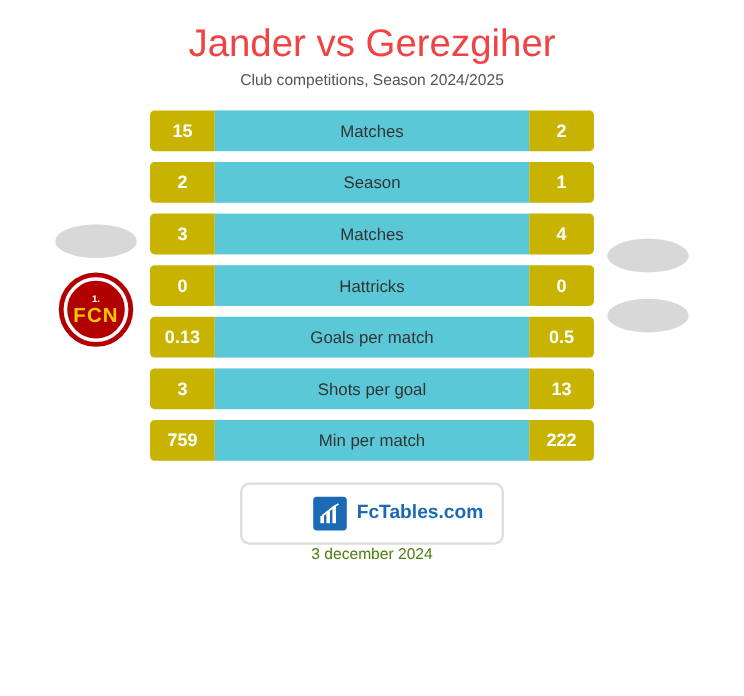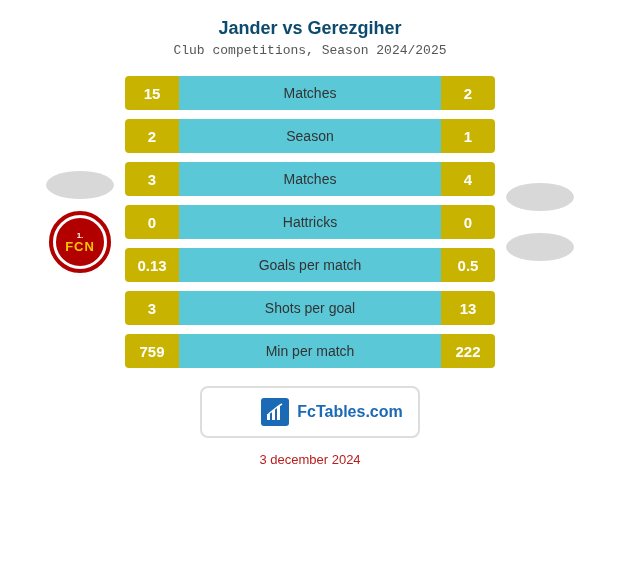--- a/index.html
+++ b/index.html
@@ -15,33 +15,32 @@
       width: 620px;
       height: 580px;
       background: #fff;
       display: flex;
       flex-direction: column;
       align-items: center;
       padding: 18px 0 10px 0;
     }
 
     .title {
-      font-size: 18px;
-      font-weight: bold;
-      color: #0c4a6e;
+      font-size: 32px;
+      font-weight: normal;
+      color: #ef4444;
       margin-bottom: 4px;
       text-align: center;
     }
 
     .subtitle {
       font-size: 13px;
       color: #555;
       margin-bottom: 18px;
       text-align: center;
-      font-family: Liberation Mono, monospace;
     }
 
     .main-content {
       display: flex;
       flex-direction: row;
       align-items: center;
       width: 100%;
       justify-content: center;
       gap: 0;
     }
@@ -97,21 +96,21 @@
       border: 3px solid #fff;
     }
 
     .fcn-text-1 {
       font-size: 8px;
       font-weight: bold;
       color: #fff;
       line-height: 1;
     }
     .fcn-text-2 {
-      font-size: 13px;
+      font-size: 17px;
       font-weight: bold;
       color: #f5c800;
       line-height: 1;
       letter-spacing: 1px;
     }
 
     .stats-table {
       display: flex;
       flex-direction: column;
       gap: 9px;
@@ -193,23 +192,22 @@
       height: 20px;
     }
 
     .fctables-text {
       font-size: 16px;
       font-weight: bold;
       color: #1a6ab5;
     }
 
     .date-footer {
-      margin-top: 14px;
       font-size: 13px;
-      color: #b91c1c;
+      color: #4d7c0f;
       text-align: center;
     }
   </style>
 </head>
 <body>
 
 <div class="container">
   <div class="title">Jander vs Gerezgiher</div>
   <div class="subtitle">Club competitions, Season 2024/2025</div>
 

